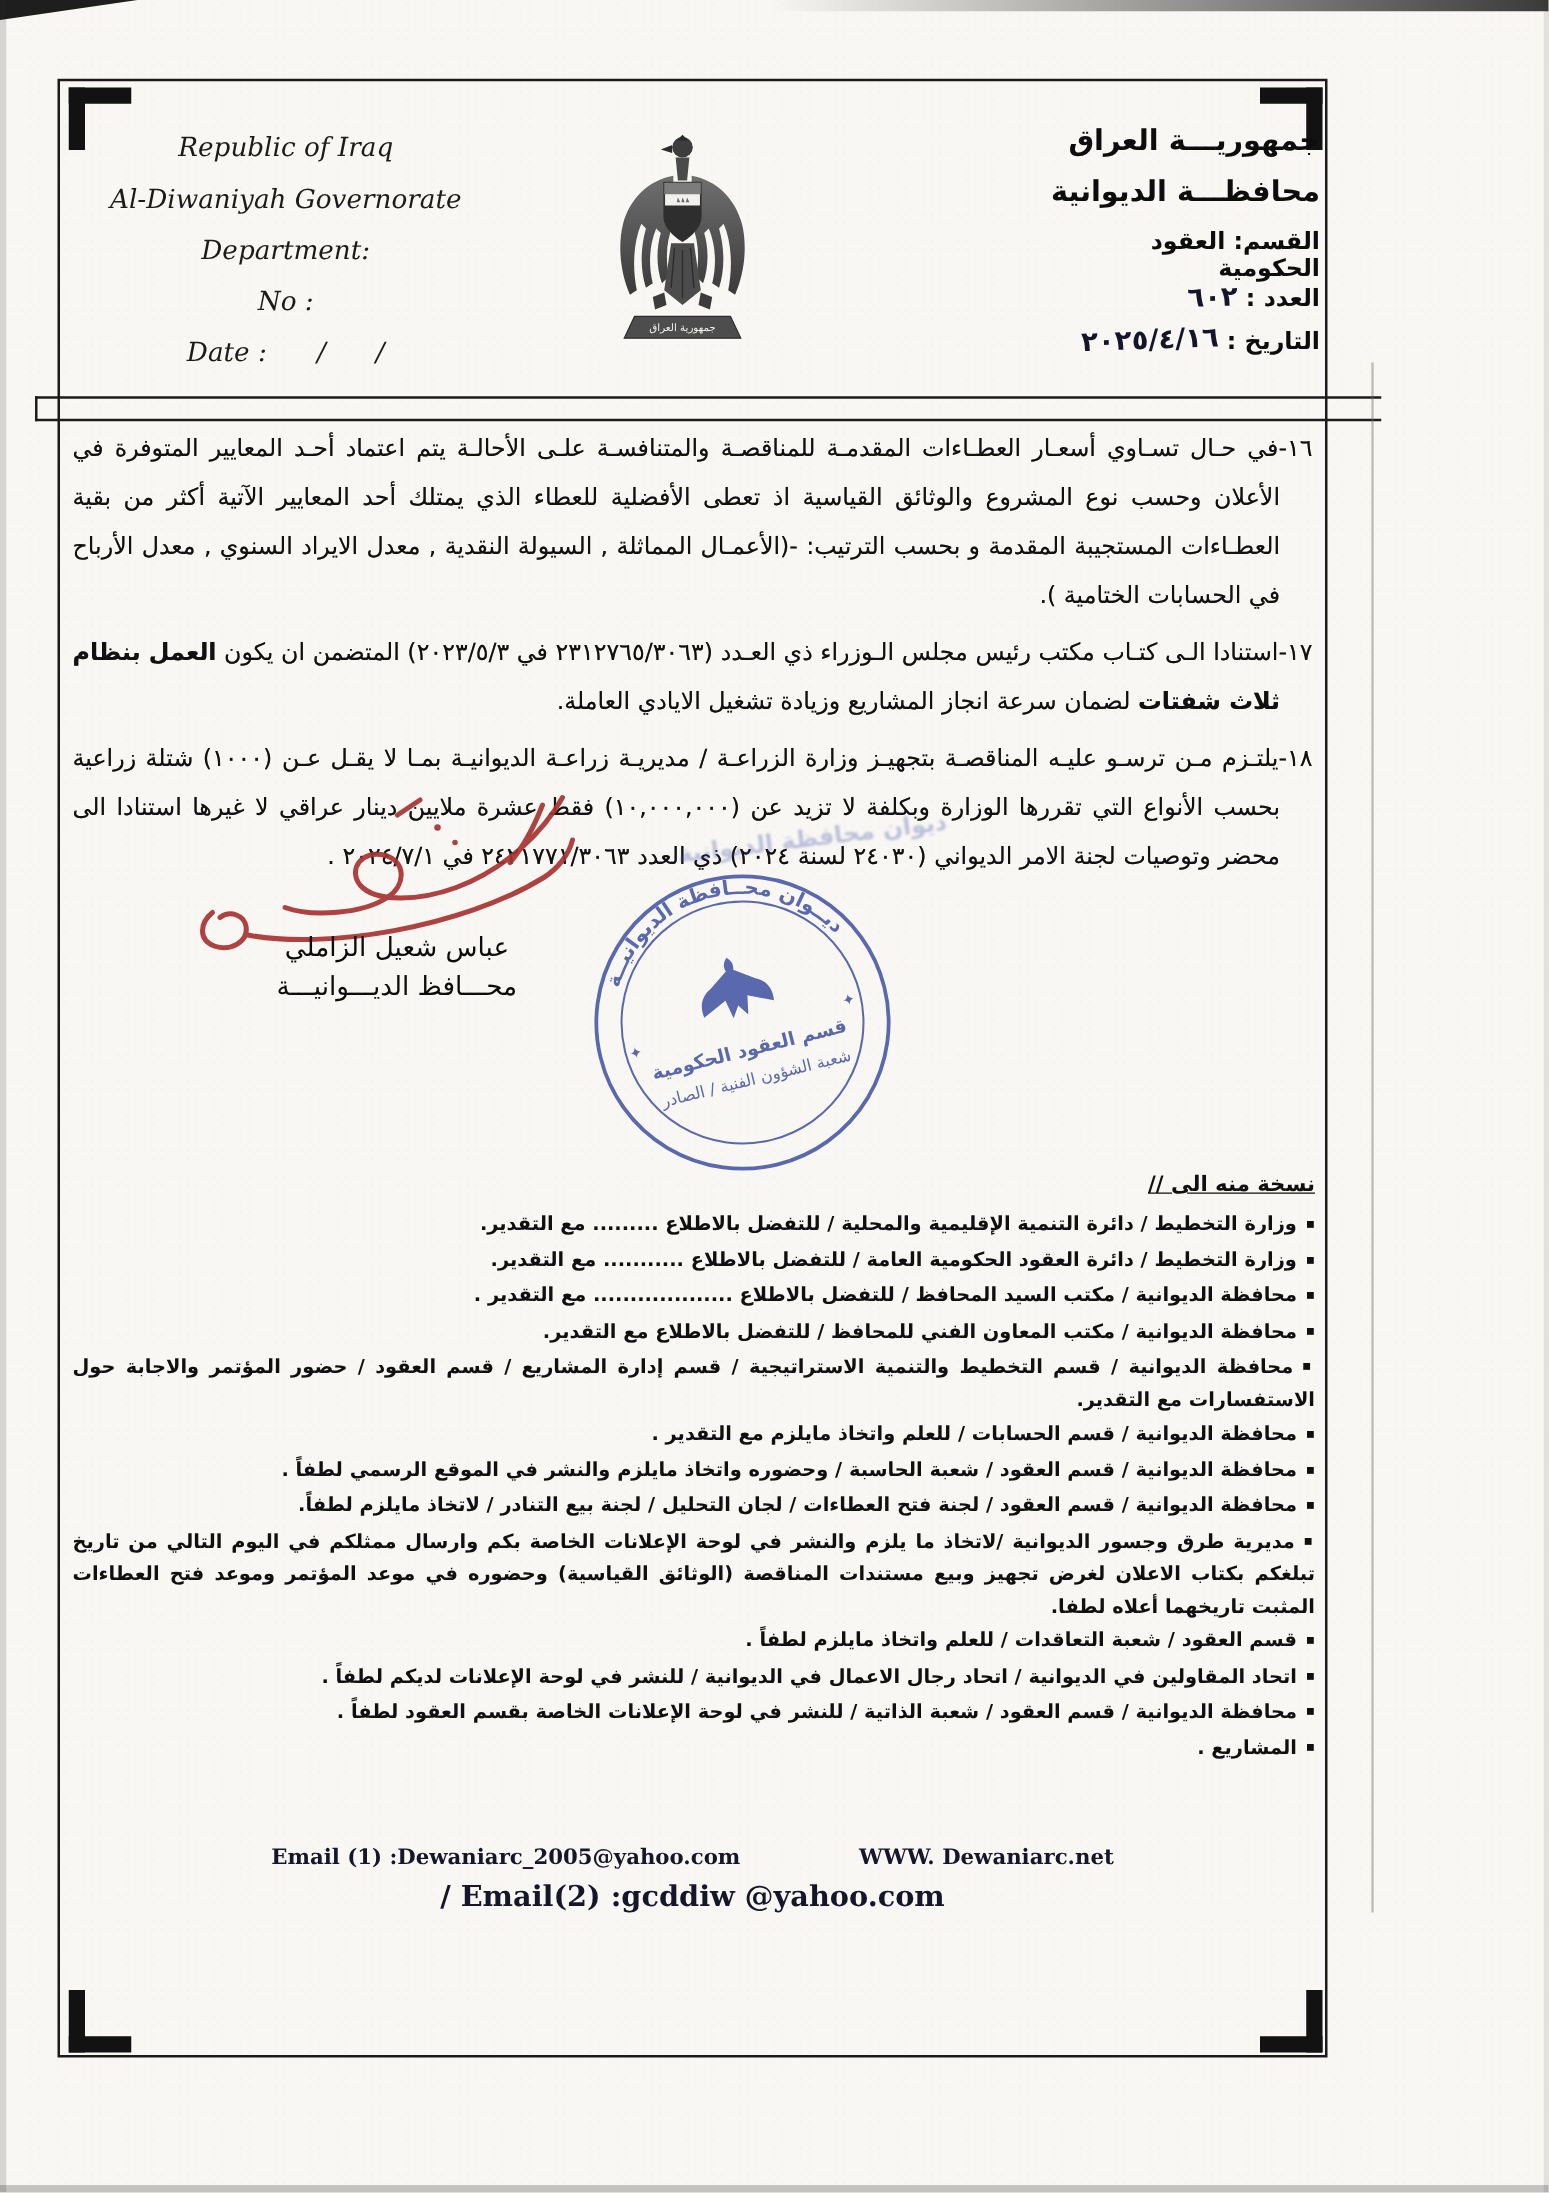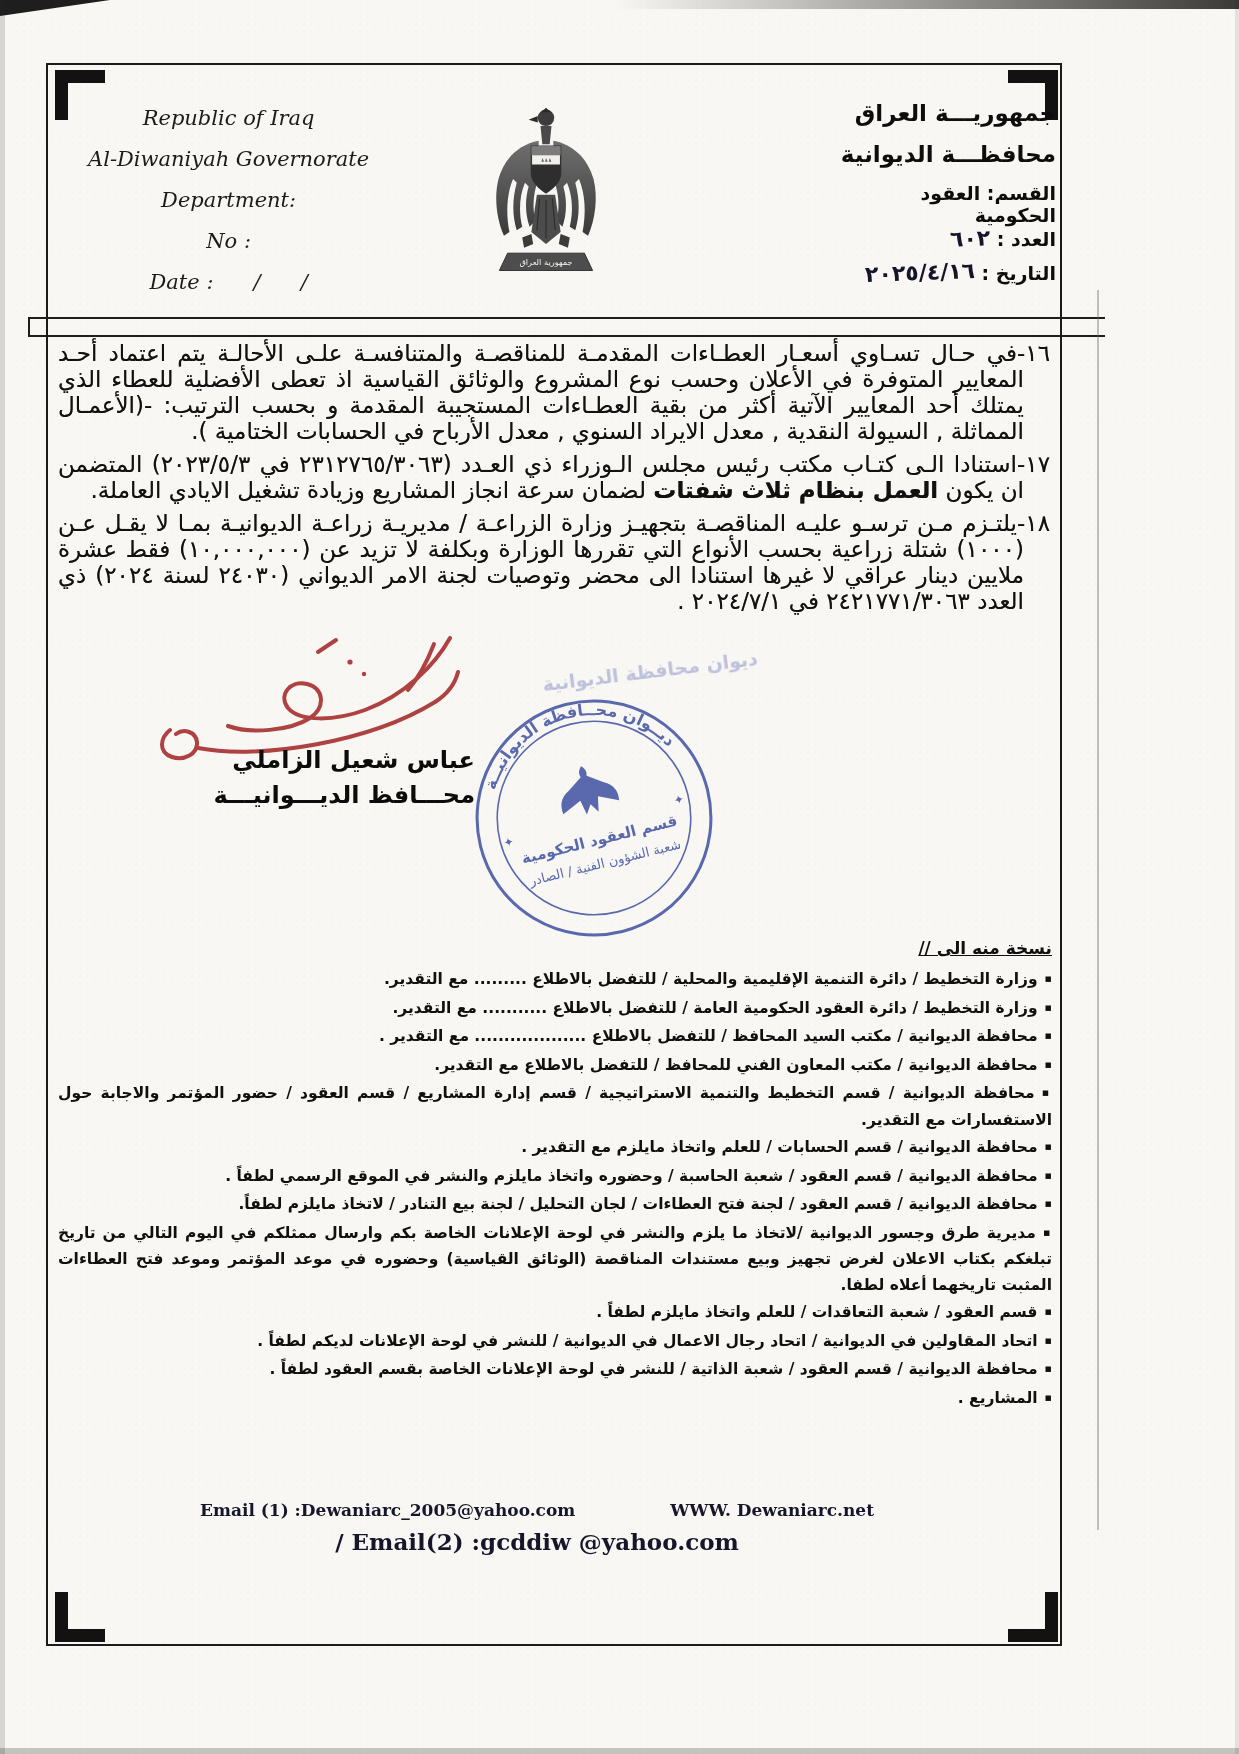--- a/index.html
+++ b/index.html
@@ -35,46 +35,46 @@
   .hand { display:inline-block; transform:rotate(-2deg); font-size:22px; color:#14142a; }
 
   
   .rule { position:absolute; left:28px; width:1077px; height:2px; background:#1d1d1d; }
   .rule1 { top:317px; } .rule2 { top:335px; }
   .rule-tick { position:absolute; left:28px; top:317px; width:2px; height:20px; background:#1d1d1d; }
 
   
   .body-text { position:absolute; left:58px; top:340px; width:992px; }
   .para {
-    font-size:23px; line-height:26px; color:#111; text-align:justify;
+    font-size:19px; line-height:39px; color:#111; text-align:justify;
     padding-right:26px; text-indent:-26px; margin-bottom:7px;
     text-shadow:0 0 .4px rgba(0,0,0,.55);
   }
   .b { font-weight:bold; }
 
   
   .signature-svg { position:absolute; left:150px; top:610px; width:330px; height:152px; }
-  .sig-name { position:absolute; left:160px; top:746px; width:315px; text-align:right; font-weight:bold; font-size:24px; color:#0c0c0c; }
+  .sig-name { position:absolute; left:160px; top:746px; width:315px; text-align:center; font-weight:normal; font-size:21px; color:#0c0c0c; }
   .sig-name .t2 { margin-top:7px; letter-spacing:2px; }
 
   
   .stamp { position:absolute; left:468px; top:692px; width:252px; height:252px; transform:rotate(-14deg); opacity:.87; mix-blend-mode:multiply; }
   .stamp-ghost { position:absolute; left:535px; top:660px; width:230px; text-align:center;
     color:rgba(63,79,168,.32); font-size:19px; font-weight:bold; transform:rotate(-7deg); filter:blur(.7px); }
 
   
   .distribution { position:absolute; left:58px; top:938px; width:994px; color:#101010; }
   .dist-head { font-weight:bold; text-decoration:underline; font-size:17px; margin-bottom:9px; text-align:right; }
   .dist-list { list-style:none; }
   .dist-item { font-size:15.5px; font-weight:bold; line-height:25.5px; text-align:justify; margin-bottom:2px; }
   .bullet { font-size:11px; margin-left:7px; position:relative; top:-2px; }
 
   
-  .foot { position:absolute; left:29px; top:1476px; width:1016px; text-align:center;
-    font-family:"DejaVu Serif", serif; font-weight:bold; color:#16162a;margin-top:24px; }
+  .foot { position:absolute; left:46px; top:1476px; width:1016px; text-align:center;
+    font-family:"DejaVu Serif", serif; font-weight:bold; color:#16162a; }
   .foot-line1 { display:flex; justify-content:center; gap:95px; font-size:17px; }
   .foot-line2 { font-size:23px; margin-top:8px; }
 
   
   .edge-top-left { position:absolute; left:0; top:0; width:110px; height:16px; background:#1e1e1e;
     clip-path:polygon(0 0,100% 0,0 100%); }
   .edge-top-right { position:absolute; left:615px; top:0; width:624px; height:9px;
     background:linear-gradient(to right, rgba(25,25,25,0), rgba(25,25,25,.85)); }
   .fold-line { position:absolute; left:1097px; top:290px; width:2px; height:1240px; background:rgba(110,105,95,.4); }
   .edge-bottom { position:absolute; left:0; bottom:0; width:100%; height:6px; background:rgba(40,40,40,.25); }

